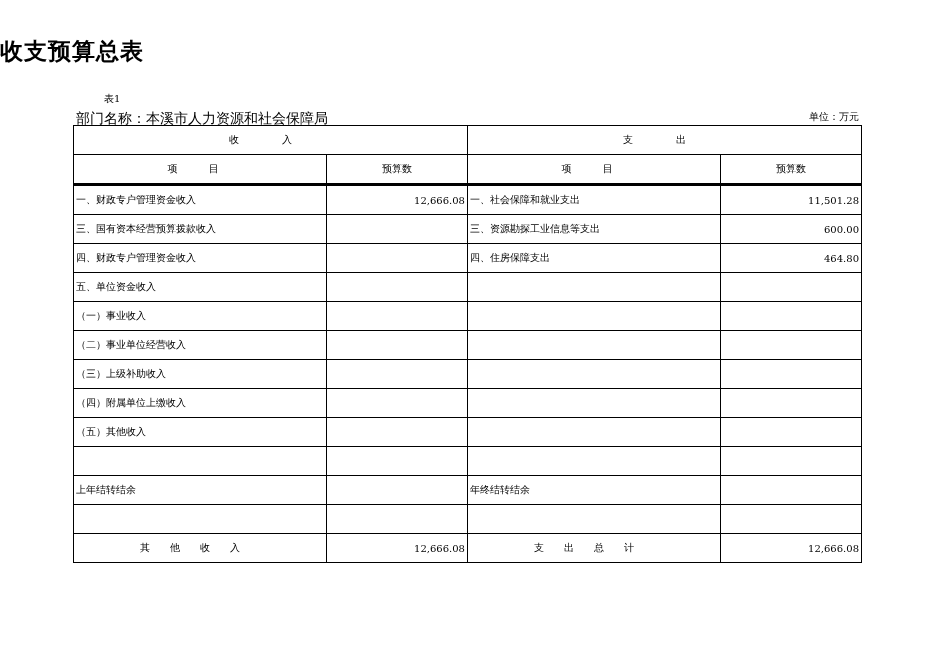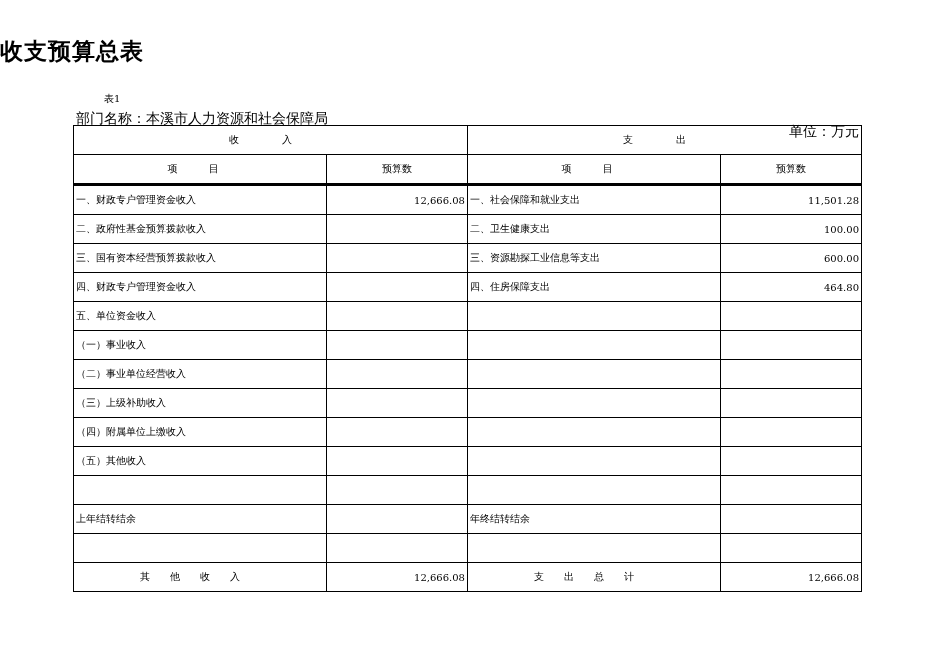--- a/index.html
+++ b/index.html
@@ -2,21 +2,21 @@
 <html><head>
   <meta charset="utf-8">
   <style>
     html, body { margin: 0; padding: 0; background: #ffffff; }
     body { width: 936px; height: 662px; position: relative; overflow: hidden;
       font-family: "DejaVu Serif", "Liberation Serif", serif; color: #000; }
     .title { position: absolute; left: 0; top: 36px; width: 900px; 
       font-family: "DejaVu Sans", "Liberation Sans", sans-serif; font-weight: bold; font-size: 23px; letter-spacing: 1px; }
     .table-no { position: absolute; left: 76px; top: 92px; font-size: 10px; margin-left: 28px; }
     .dept { position: absolute; left: 76px; top: 110px; font-size: 14px; }
-    .unit { position: absolute; right: 77px; top: 123px; font-size: 14px; }
+    .unit { position: absolute; right: 77px; top: 110px; font-size: 10px; }
     table.budget { position: absolute; left: 73px; top: 125px; border-collapse: collapse; table-layout: fixed; width: 789px; font-size: 10px; }
     table.budget td { border: 1px solid #000; height: 28px; padding: 0 2px; white-space: nowrap; overflow: hidden; }
     .c1 { width: 248px; } .c2 { width: 138px; } .c3 { width: 248px; } .c4 { width: 138px; }
     .center { text-align: center; }
     .num { text-align: right; padding-right: 2px !important; }
     tr.head2 td { border-bottom: 3px solid #000; }
     .spaced { letter-spacing: 14px; }
     .spaced2 { letter-spacing: 20px; }
   </style>
 </head>
@@ -45,26 +45,20 @@
     <td class="center spaced">项 目</td>
     <td class="center">预算数</td>
   </tr>
   </tbody>
     <tbody id="data-rows">
       <tr>
         <td>一、财政专户管理资金收入</td>
         <td class="num">12,666.08</td>
         <td>一、社会保障和就业支出</td>
         <td class="num">11,501.28</td>
-      </tr>
-      <tr>
-        <td>二、政府性基金预算拨款收入</td>
-        <td class="num"></td>
-        <td>二、卫生健康支出</td>
-        <td class="num">100.00</td>
       </tr>
       <tr>
         <td>三、国有资本经营预算拨款收入</td>
         <td class="num"></td>
         <td>三、资源勘探工业信息等支出</td>
         <td class="num">600.00</td>
       </tr>
       <tr>
         <td>四、财政专户管理资金收入</td>
         <td class="num"></td>

